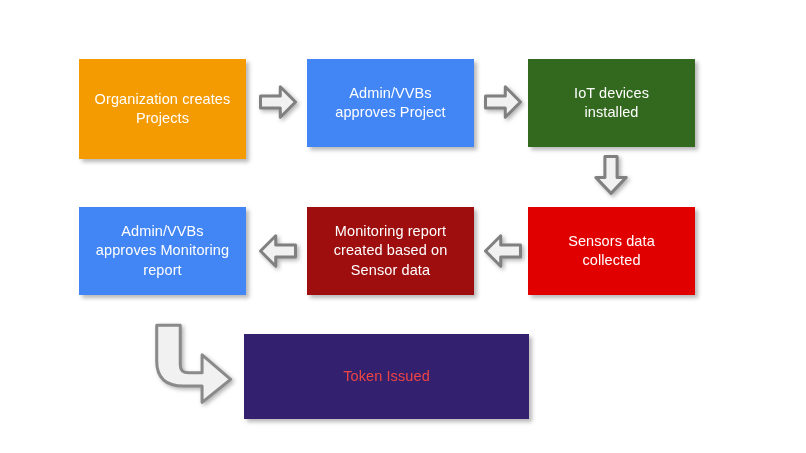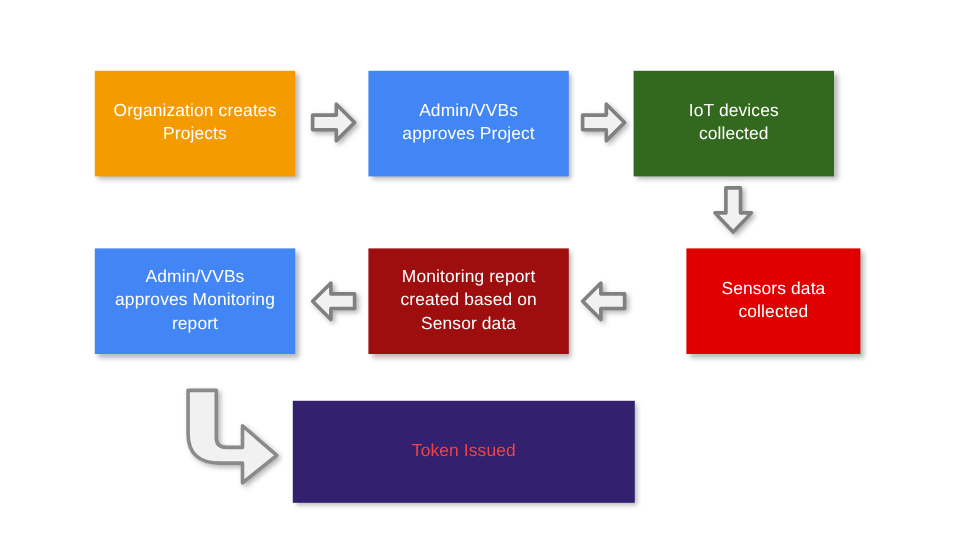--- a/index.html
+++ b/index.html
@@ -40,33 +40,33 @@
   }
   .arrow svg {
     display: block;
     overflow: visible;
   }
 </style>
 </head>
 <body>
 
 <div id="canvas" style="background: rgb(255, 255, 255);">
-    <div class="node" style="left: 79px; top: 59px; width: 167px; height: 88px; background: rgb(245, 155, 2); color: rgb(255, 255, 255);">
+    <div class="node" style="left: 79px; top: 59px; width: 167px; height: 100px; background: rgb(245, 155, 2); color: rgb(255, 255, 255);">
       <span>Organization creates
 Projects</span>
     </div>
     <div class="node" style="left: 307px; top: 59px; width: 167px; height: 88px; background: rgb(66, 133, 244); color: rgb(255, 255, 255);">
       <span>Admin/VVBs
 approves Project</span>
     </div>
     <div class="node" style="left: 528px; top: 59px; width: 167px; height: 88px; background: rgb(51, 105, 30); color: rgb(255, 255, 255);">
       <span>IoT devices
-collected</span>
+installed</span>
     </div>
-    <div class="node" style="left: 528px; top: 207px; width: 145px; height: 88px; background: rgb(224, 0, 0); color: rgb(255, 255, 255); margin-left: 44px;">
+    <div class="node" style="left: 528px; top: 207px; width: 167px; height: 88px; background: rgb(224, 0, 0); color: rgb(255, 255, 255);">
       <span>Sensors data
 collected</span>
     </div>
     <div class="node" style="left: 307px; top: 207px; width: 167px; height: 88px; background: rgb(158, 14, 14); color: rgb(255, 255, 255);">
       <span>Monitoring report
 created based on
 Sensor data</span>
     </div>
     <div class="node" style="left: 79px; top: 207px; width: 167px; height: 88px; background: rgb(66, 133, 244); color: rgb(255, 255, 255);">
       <span>Admin/VVBs

